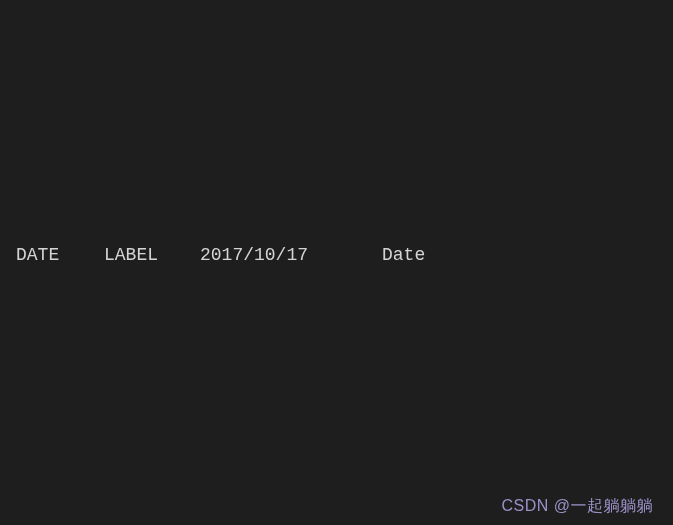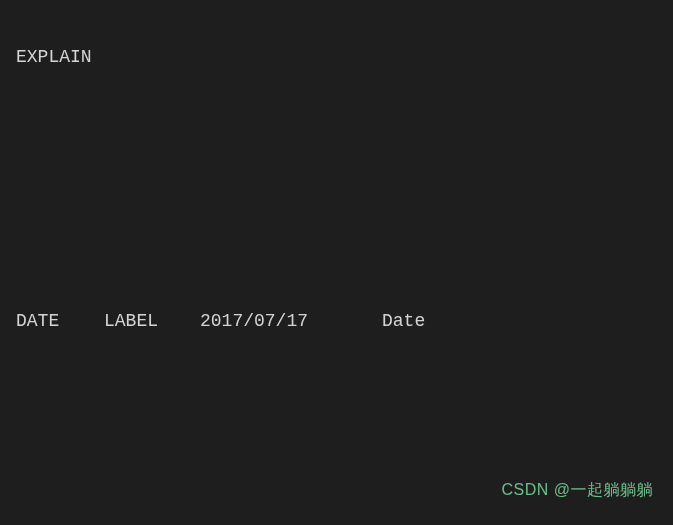--- a/index.html
+++ b/index.html
@@ -18,48 +18,47 @@
       overflow: hidden;
       position: relative;
     }
     .code-area {
       padding: 8px 16px;
       white-space: pre;
       line-height: 33px;
     }
     .watermark {
       position: absolute;
-      bottom: 24px;
+      bottom: 8px;
       right: 20px;
-      color: #86efac;
+      color: #c4b5fd;
       font-size: 16px;
       font-family: sans-serif;
       opacity: 0.75;
       letter-spacing: 0.5px;
     }
     .line {
       display: block;
       height: 33px;
     }
     .col {
       display: inline-block;
     }
     .c1 { width: 88px; }
     .c2 { width: 96px; }
     .c3 { display: inline-block; }
   </style>
 </head>
 <body>
 
 <div class="code-area">
-<span class="line"><span class="col c1">EXPLAIN</span></span>
 <span class="line"></span>
 <span class="line"></span>
 <span class="line"></span>
-<span class="line"><span class="col c1">DATE</span><span class="col c2">LABEL</span><span class="col" style="width:182px">2017/07/17</span><span class="col c3">Date</span></span>
+<span class="line"><span class="col c1">DATE</span><span class="col c2">LABEL</span><span class="col" style="width:182px">2017/10/17</span><span class="col c3">Date</span></span>
 <span class="line"></span>
 
 
 
 
 
 
 </div>
 
 <div class="watermark">CSDN @一起躺躺躺</div>

